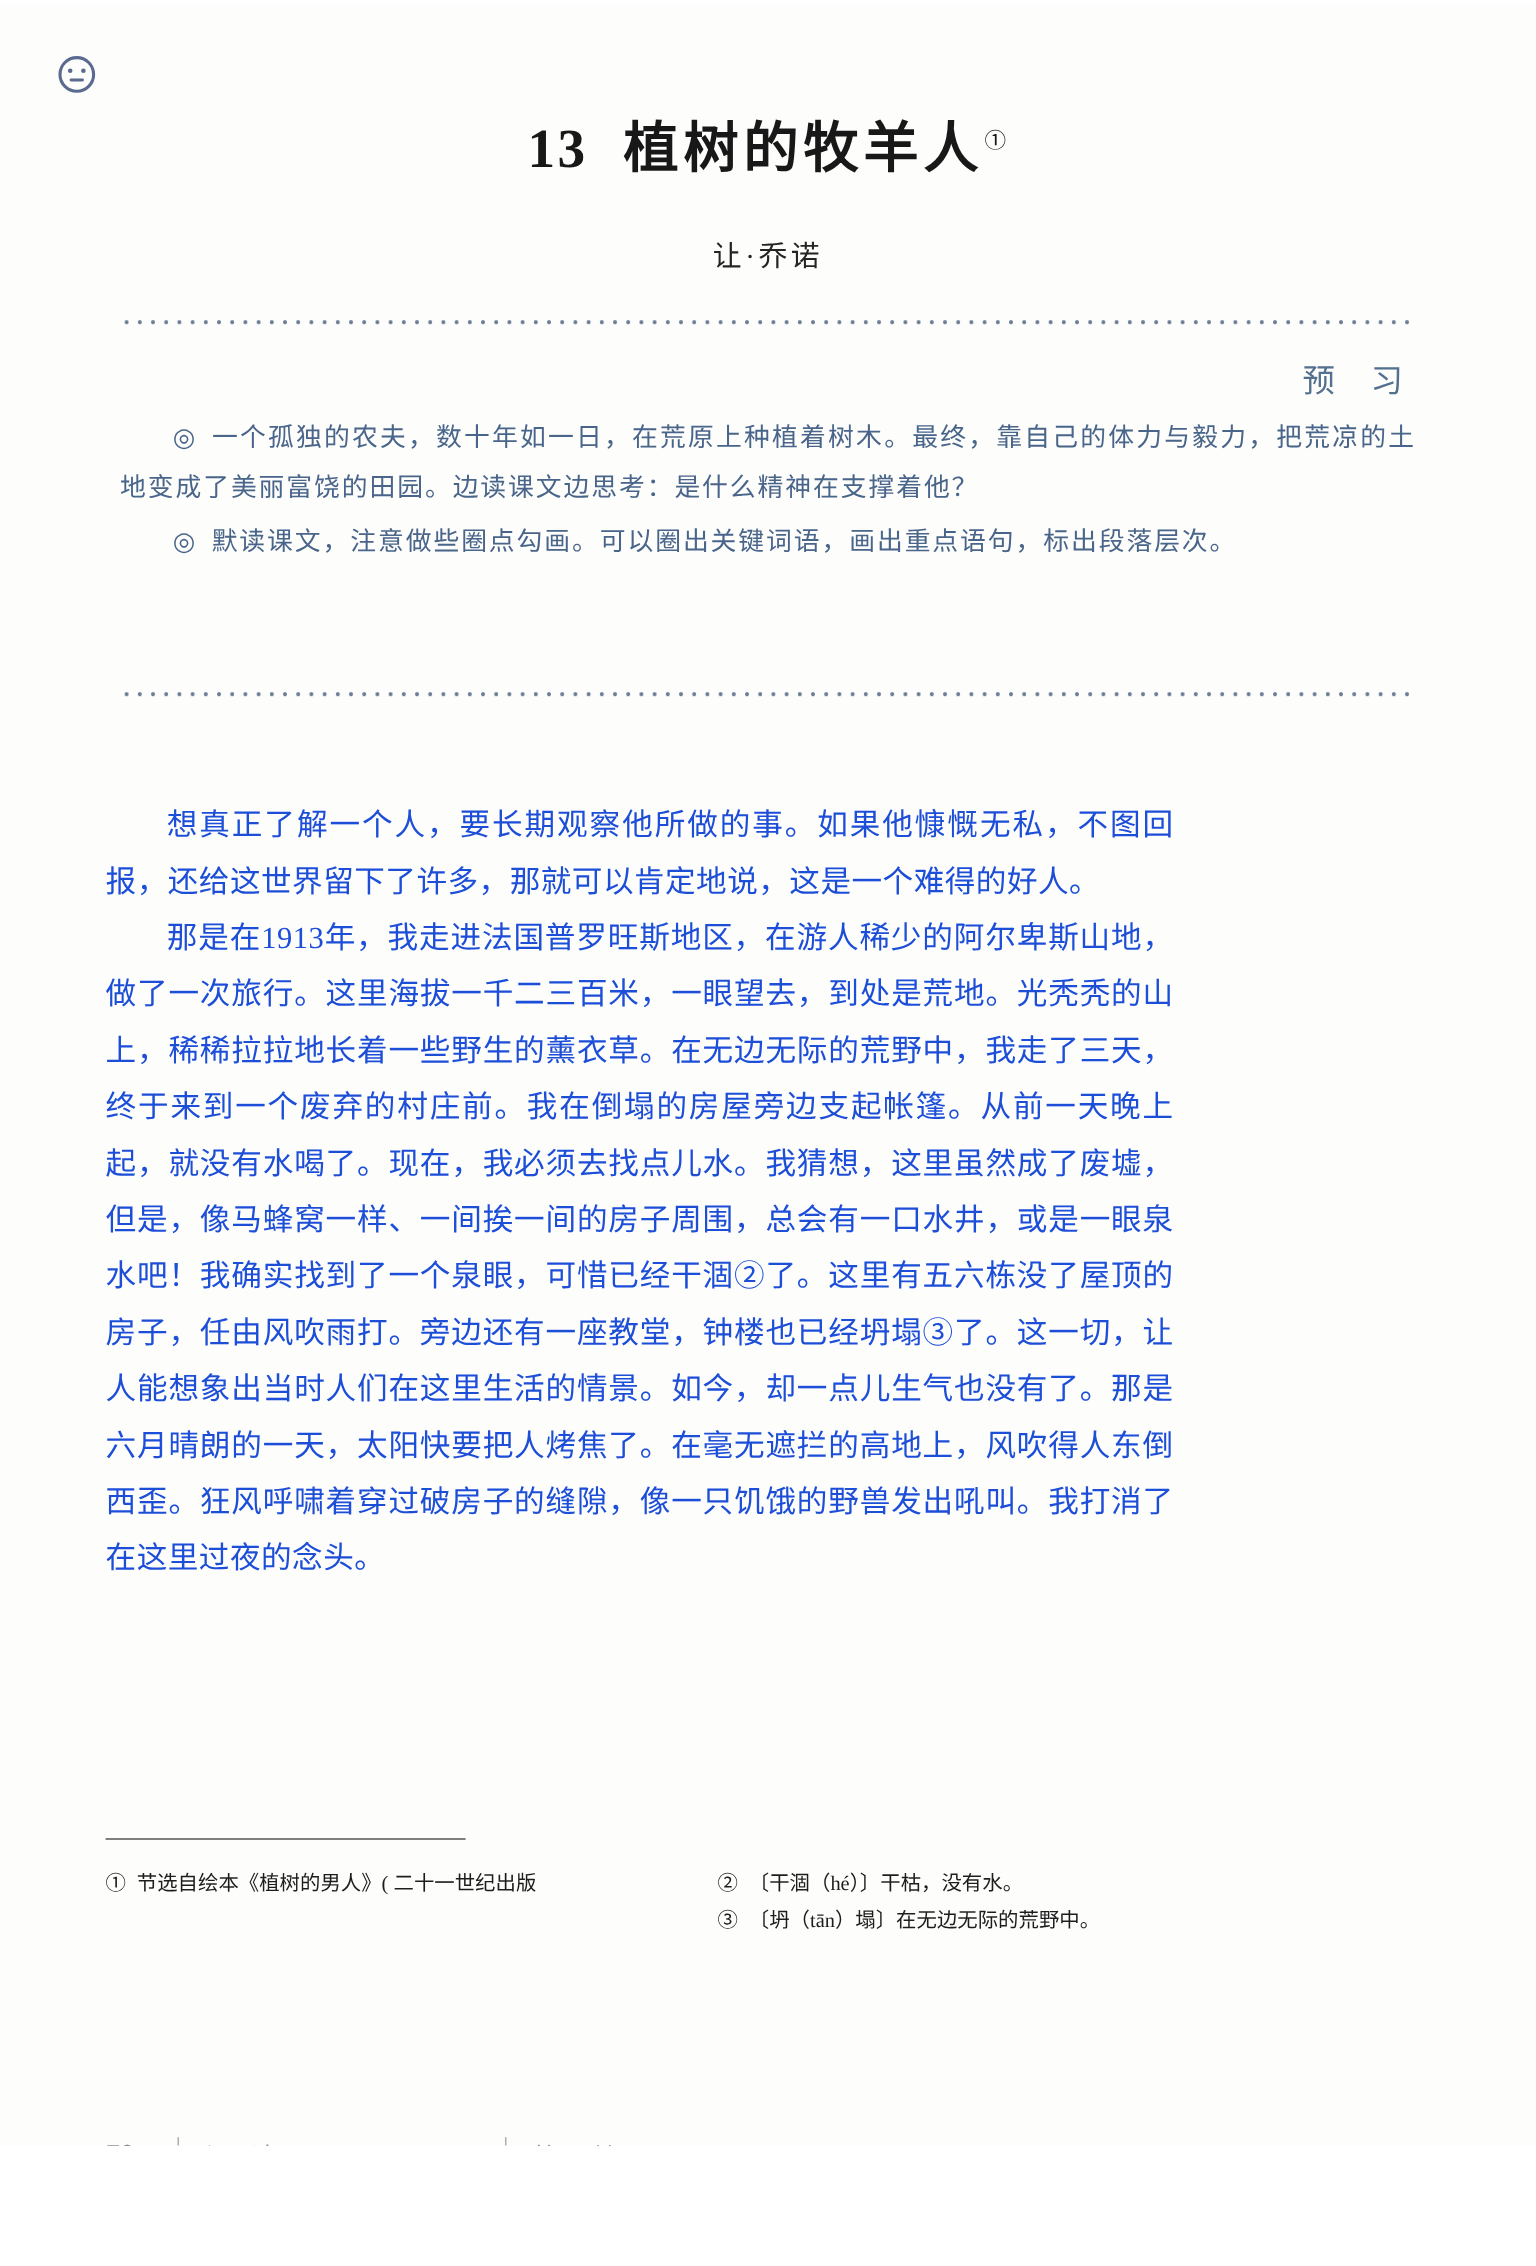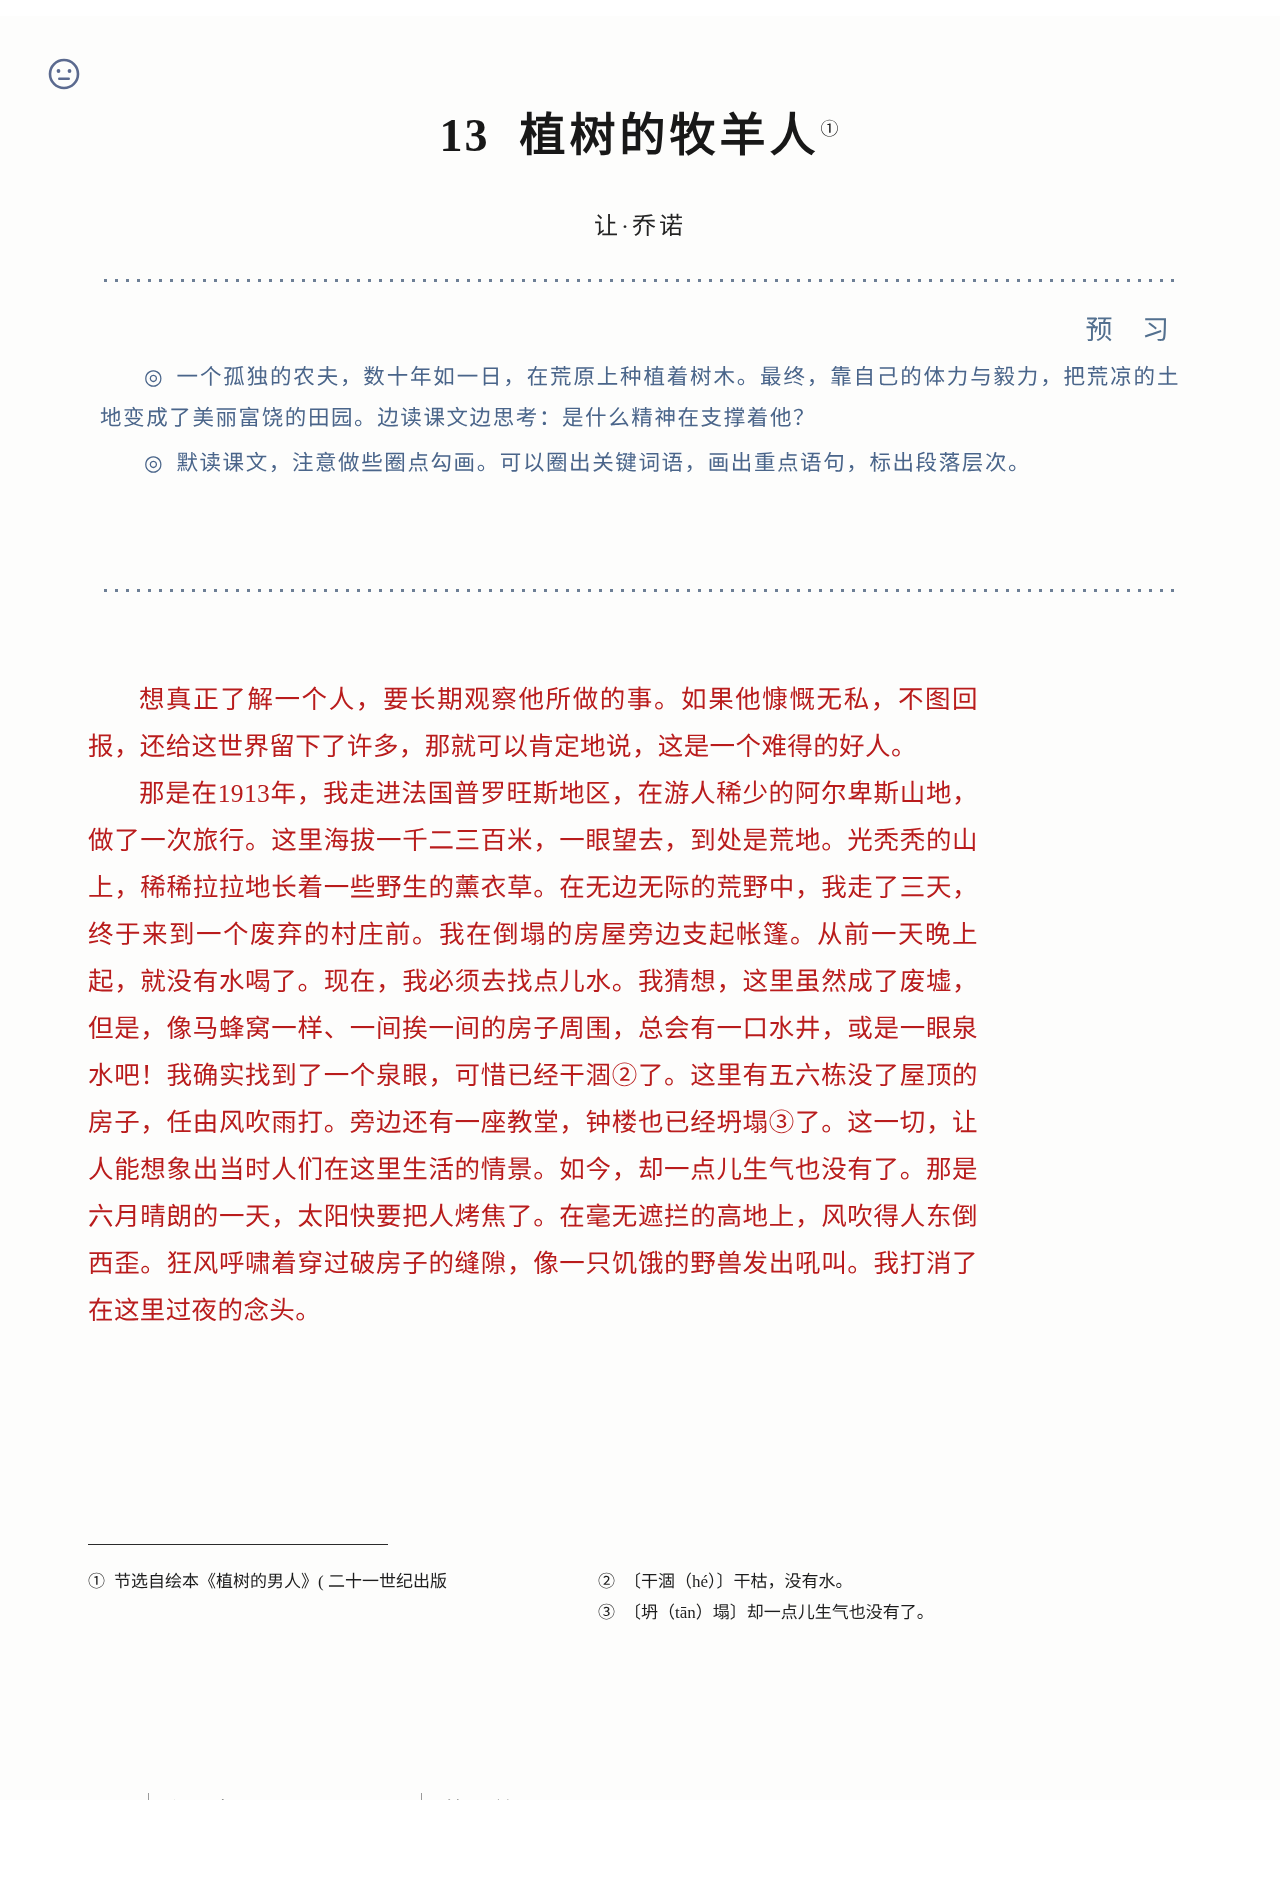--- a/index.html
+++ b/index.html
@@ -10,21 +10,21 @@
   }
   body {
     font-family: "Liberation Serif", "DejaVu Serif", serif;
     color: #1a1a1a;
   }
 
   .page {
     position: relative;
     width: 1280px;
     height: 1784px;
-    margin: 16px auto;
+    margin: 4px auto;
     background: #fdfdfc;
     overflow: hidden;
     box-sizing: border-box;
   }
 
   
   .corner-mark {
     position: absolute;
     left: 46px;
     top: 40px;
@@ -123,21 +123,21 @@
 
   
   .body-text {
     position: absolute;
     left: 88px;
     top: 660px;
     width: 890px;
     font-size: 25.5px;
     line-height: 47px;
     letter-spacing: 0.4px;
-    color: #b91c1c;
+    color: #1d4ed8;
     text-align: justify;
     text-justify: inter-ideograph;
   }
   .body-text p {
     margin: 0;
     text-indent: 2em;
   }
 
   
   .fn-rule {
@@ -259,21 +259,21 @@
         <span>节选自绘本《植树的男人》( 二十一世纪出版</span>
       </p>
     </div>
     <div class="fn-col right">
       <p class="fn-item">
         <span class="fn-marker">②</span>
         <span>〔干涸（hé）〕干枯，没有水。</span>
       </p>
       <p class="fn-item">
         <span class="fn-marker">③</span>
-        <span>〔坍（tān）塌〕却一点儿生气也没有了。</span>
+        <span>〔坍（tān）塌〕在无边无际的荒野中。</span>
       </p>
     </div>
   </div>
 
   <div class="footer">
     <span class="footer-pageno">70</span>
     <span class="footer-div"></span>
     <span class="footer-section">阅 读</span>
     <span class="footer-div2"></span>
     <span class="footer-unit">第四单元</span>

